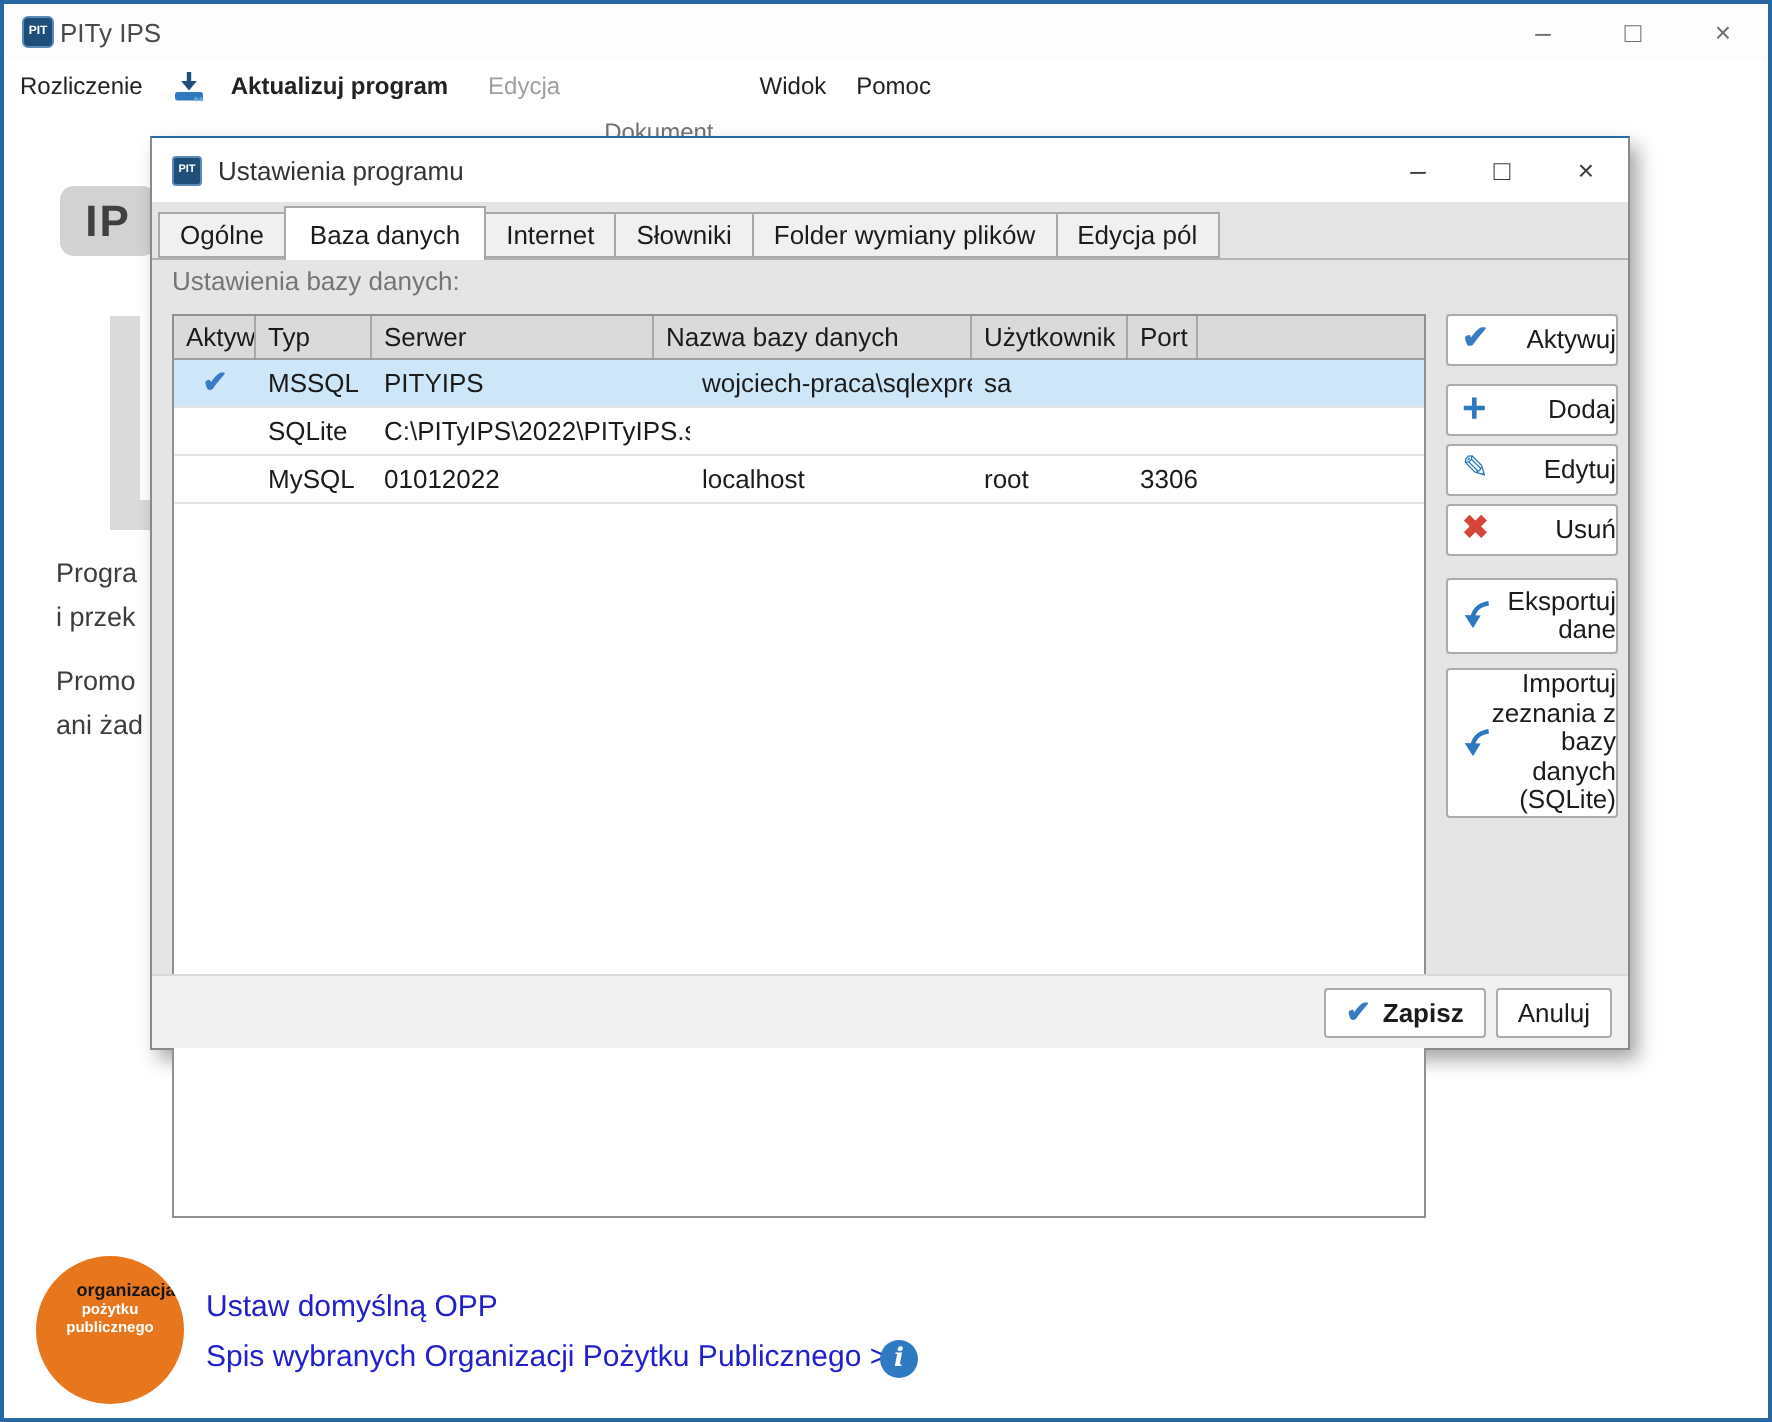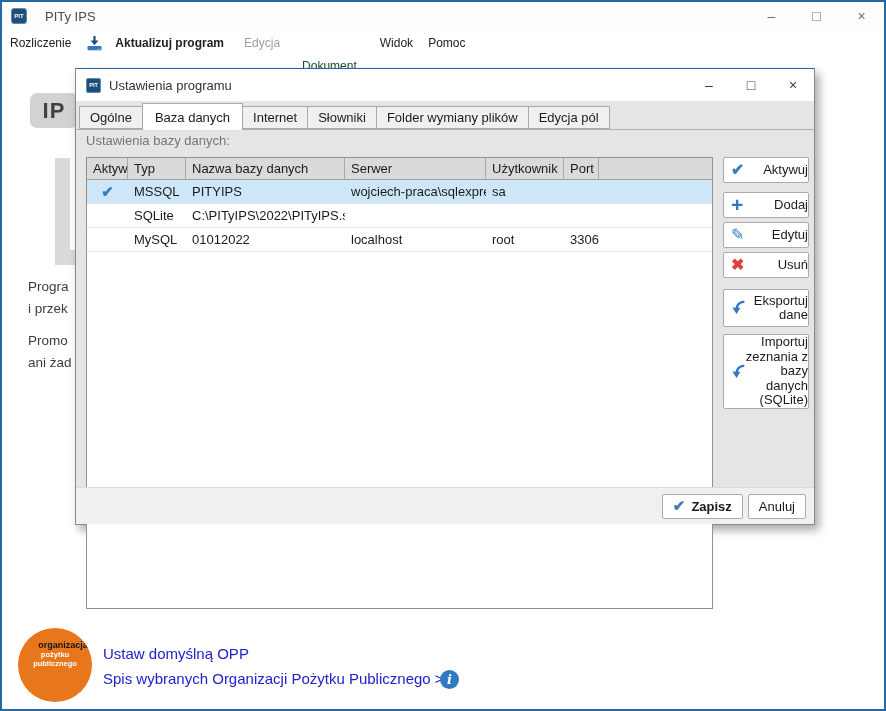--- a/index.html
+++ b/index.html
@@ -9,34 +9,34 @@
     font-family:"Liberation Sans", sans-serif; font-size:13px; color:#1b1b1b;
   }
   .win-border { position:absolute; inset:0; border:2px solid #2767a4; z-index:60; pointer-events:none; }
 
   
   .titlebar { position:absolute; left:2px; top:2px; right:2px; height:28px; background:#fdfdfd;
     display:flex; align-items:center; }
   .app-icon { width:16px; height:16px; margin-left:9px; background:#1f4e79; border-radius:3px;
     color:#fff; font-size:6px; font-weight:bold; display:flex; align-items:center; justify-content:center;
     border:1px solid #5b8ab8; }
-  .titlebar .title { margin-left:18px; color:#4a4a4a; font-size:13px; }
+  .titlebar .title { margin-left:3px; color:#4a4a4a; font-size:13px; }
   .win-controls { margin-left:auto; display:flex; }
   .wc { width:45px; height:28px; display:flex; align-items:center; justify-content:center;
     color:#6f6f6f; font-size:14px; }
 
   
   .menubar { position:absolute; left:2px; top:30px; right:2px; height:26px; background:#fff;
     display:flex; align-items:center; font-size:12px; color:#222; }
   .menu-item { white-space:nowrap; }
   .m-rozliczenie { margin-left:8px; }
   .dl-icon { margin-left:15px; width:17px; height:17px; position:relative; display:inline-block; }
   .m-aktualizuj { margin-left:12px; font-weight:bold; }
   .m-edycja { margin-left:20px; color:#9f9f9f; }
-  .m-dokument { margin-left:22px; color:#14532d;margin-top:45px; }
+  .m-dokument { margin-left:22px; color:#737373;margin-top:45px; }
   .m-widok { margin-left:23px; }
   .m-pomoc { margin-left:15px; }
 
   
   .ip-badge { position:absolute; left:30px; top:93px; width:48px; height:35px; background:#d2d2d2;
     border-radius:7px; color:#404040; font-weight:bold; font-size:22px; letter-spacing:1px;
     display:flex; align-items:center; justify-content:center; }
   .logo-l-vert { position:absolute; left:55px; top:158px; width:15px; height:92px; background:#dadada; }
   .logo-l-horz { position:absolute; left:55px; top:250px; width:28px; height:15px; background:#dadada; }
   .bg-par { position:absolute; left:28px; font-size:13.5px; color:#3d3d3d; line-height:22px; white-space:nowrap; }
@@ -186,22 +186,22 @@
     <div class="tab">Folder wymiany plików</div>
     <div class="tab">Edycja pól</div>
   </div>
 
   <div class="section-label">Ustawienia bazy danych:</div>
 
   <div class="grid">
     <div class="grid-header">
       <div class="gh c0">Aktywna</div>
       <div class="gh c1">Typ</div>
+      <div class="gh c3">Serwer</div>
       <div class="gh c2">Nazwa bazy danych</div>
-      <div class="gh c3">Serwer</div>
       <div class="gh c4">Użytkownik</div>
       <div class="gh c5">Port</div>
       <div class="gh cf"></div>
     </div>
     <div class="grid-row selected">
       <div class="gc c0"><span class="row-check">✔</span></div>
       <div class="gc c1">MSSQL</div>
       <div class="gc c2">PITYIPS</div>
       <div class="gc c3">wojciech-praca\sqlexpress</div>
       <div class="gc c4">sa</div>

